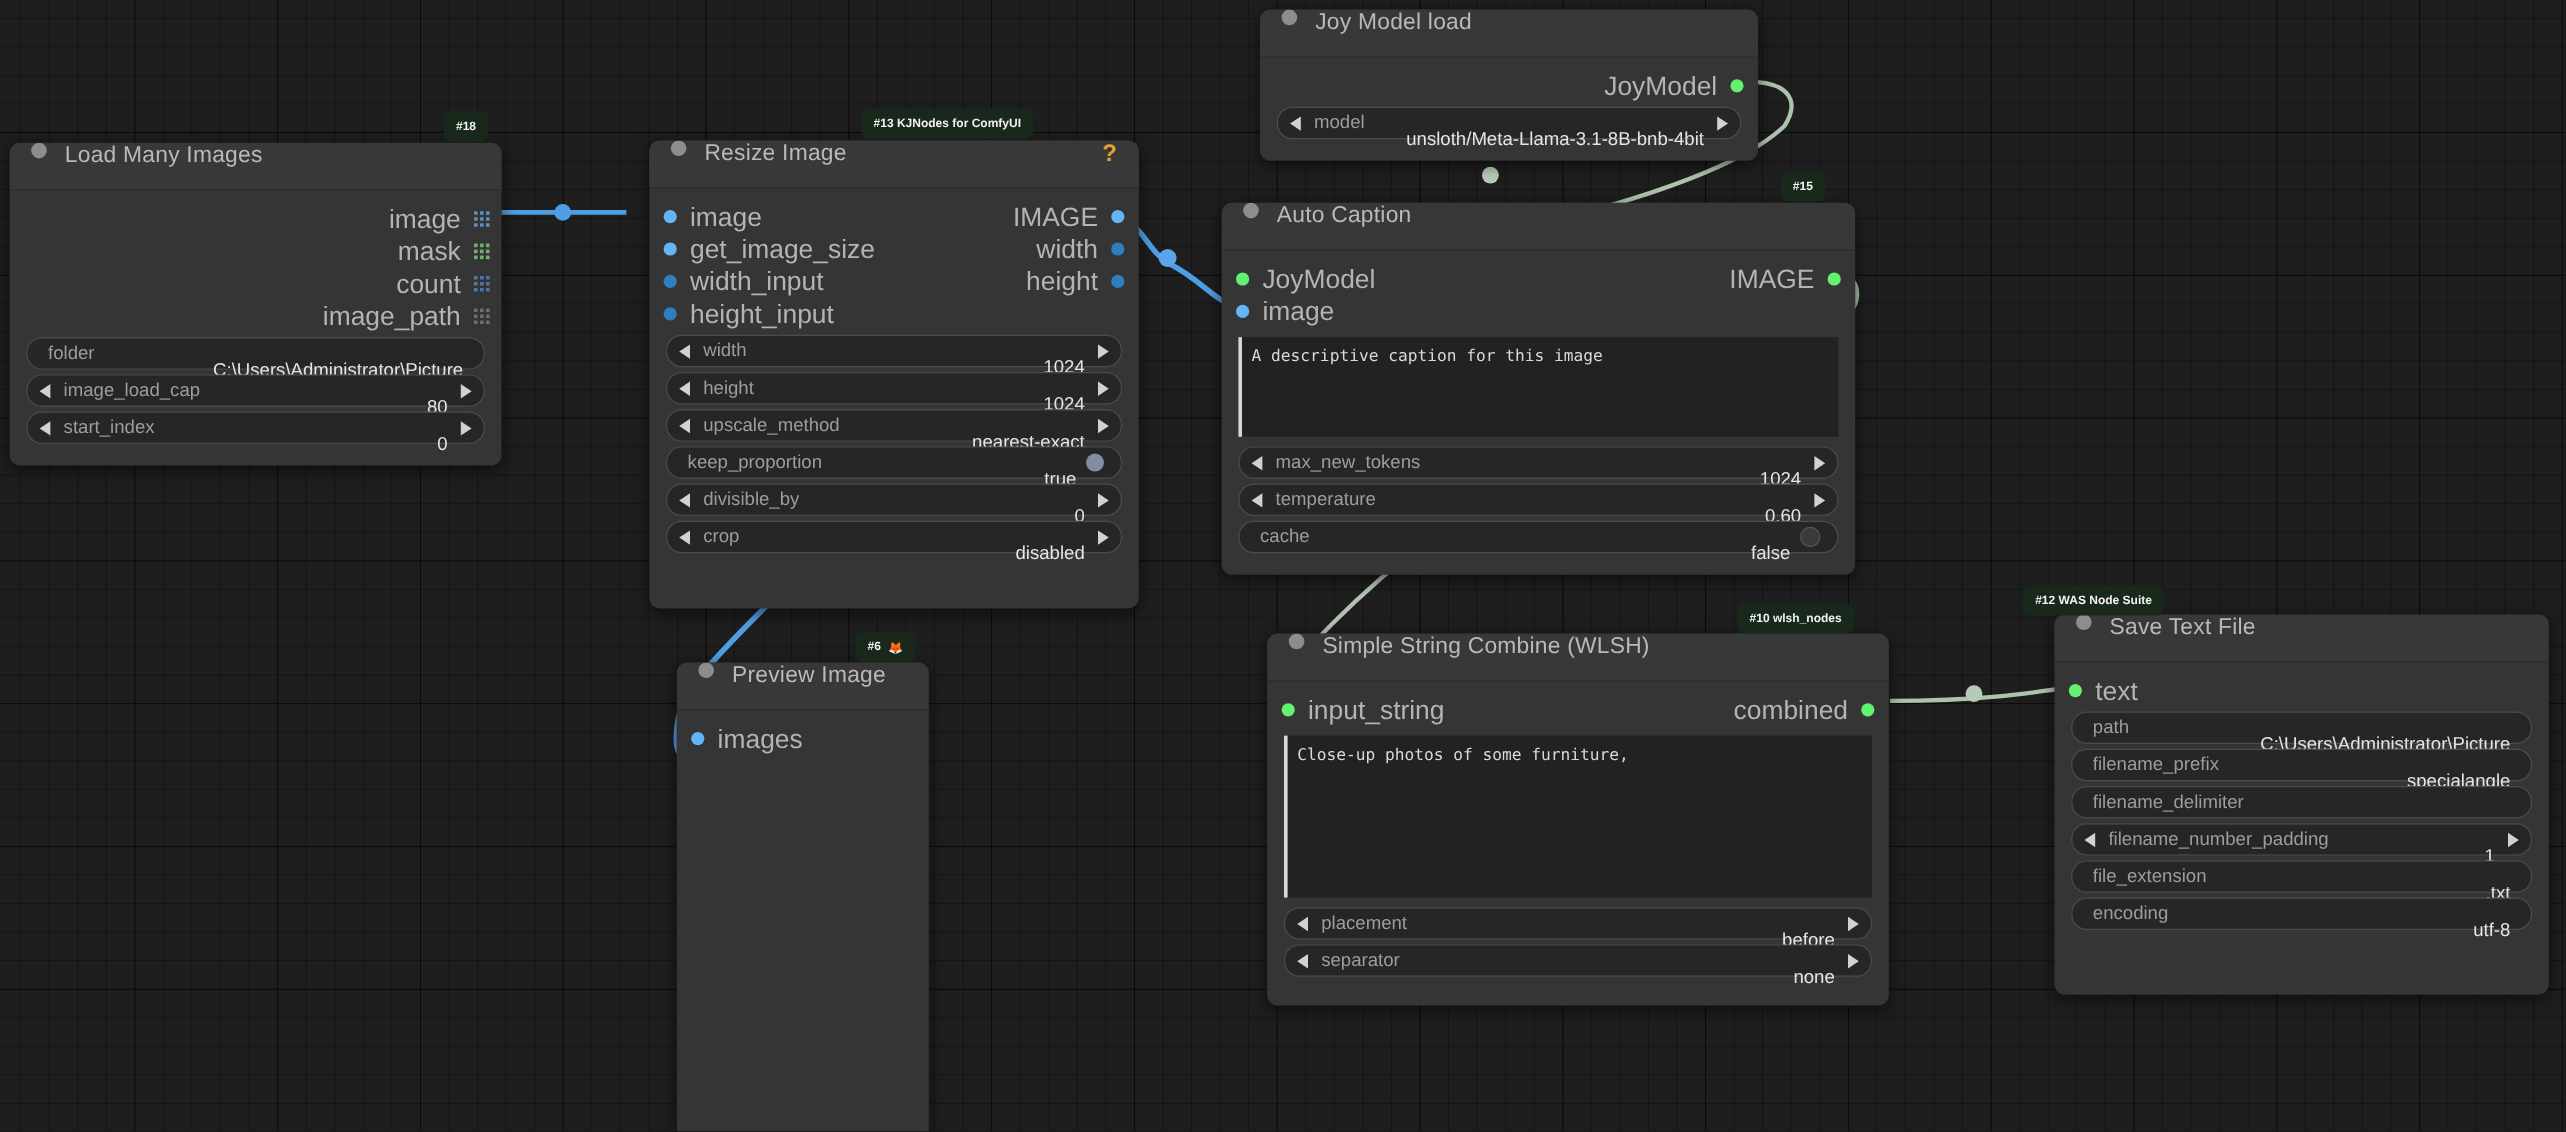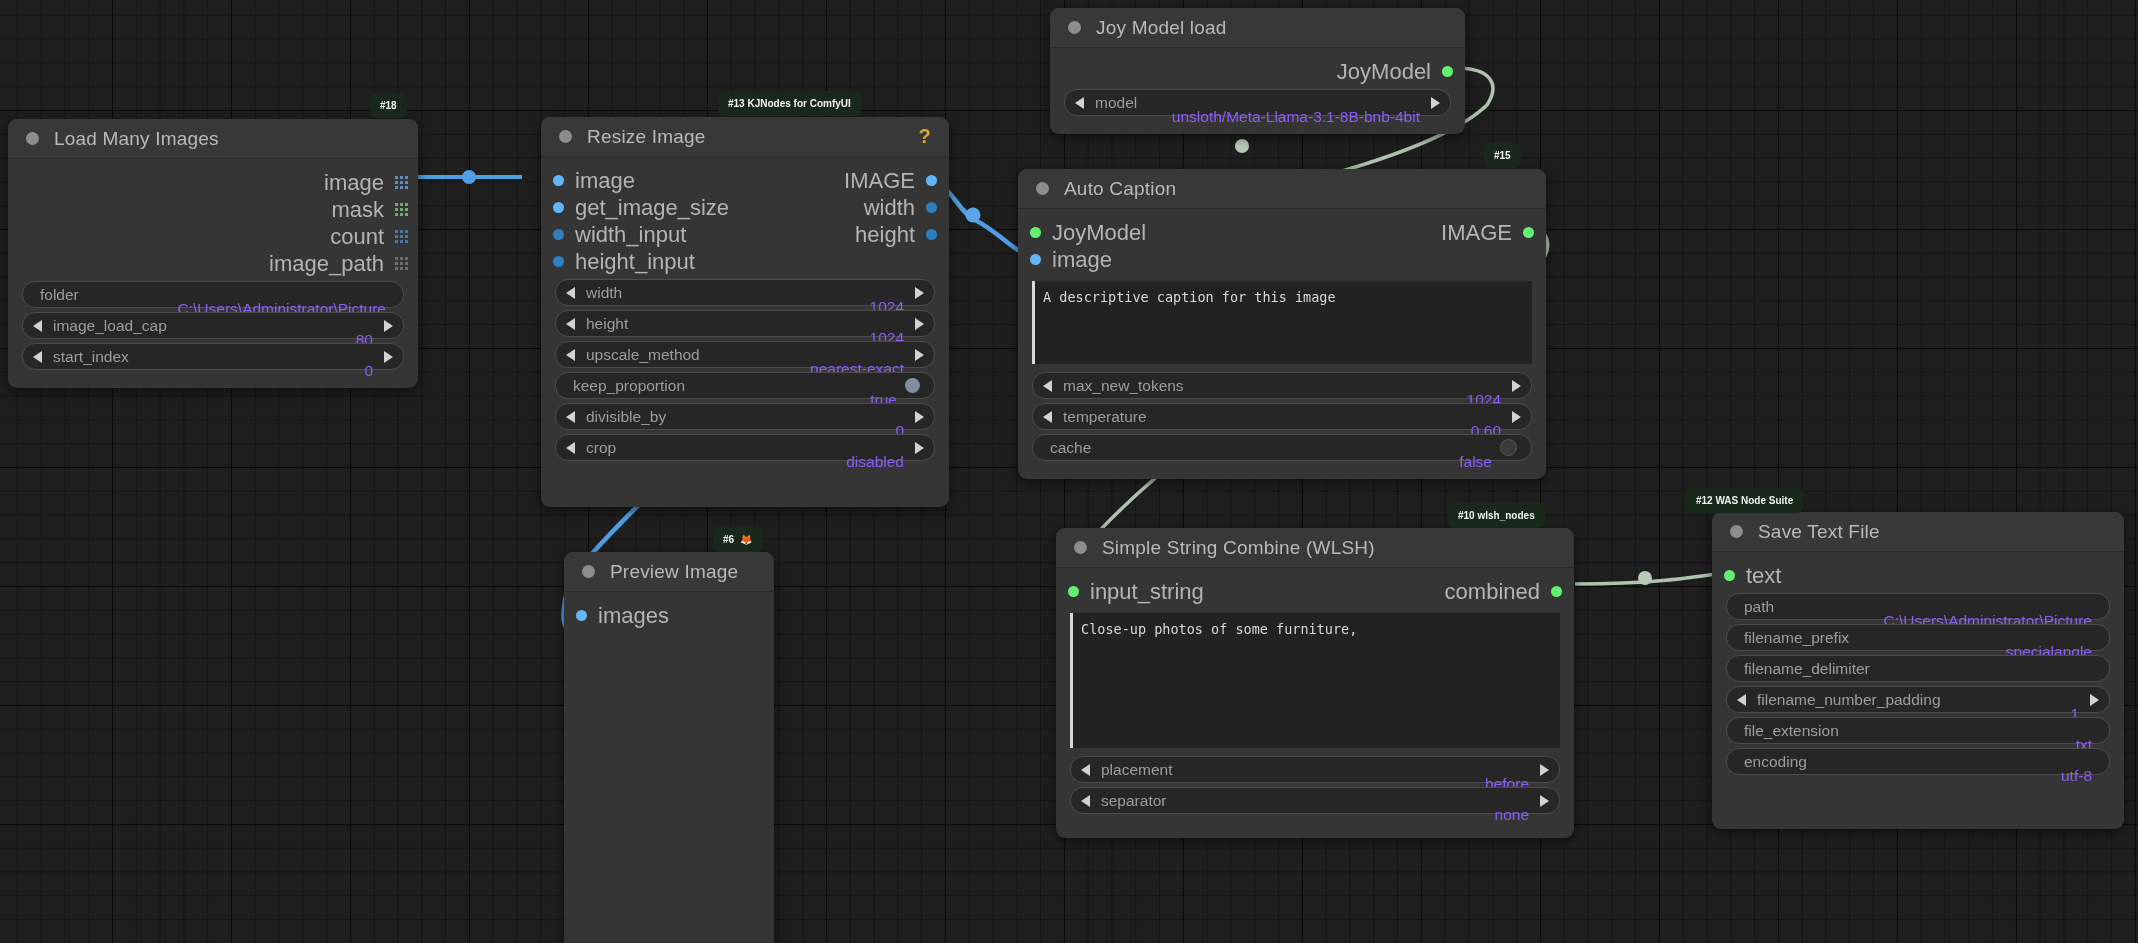--- a/index.html
+++ b/index.html
@@ -24,21 +24,21 @@
   
   .node{
     position:absolute;
     background:#353535;
     border-radius:9px;
     box-shadow:0 3px 12px rgba(0,0,0,.55);
     color:#b4b4b4;
     overflow:hidden;
   }
   .node-title{
-    height:39px;display:flex;align-items:center;gap:15px;
+    height:39px;display:flex;gap:15px;
     padding:0 18px;background:#383838;
     border-bottom:1px solid #2b2b2b;
     font-size:19px;color:#b9b9b9;letter-spacing:.2px;
   }
   .title-dot{width:13px;height:13px;border-radius:50%;background:#8d8d8d;flex:0 0 auto;}
   .node-body{position:relative;padding:10px 0 14px;}
   
   .badge{
     position:absolute;height:25px;display:flex;align-items:center;gap:6px;
     padding:0 10px;background:#18281a;border-radius:6px;
@@ -65,21 +65,21 @@
   .griddot.c-mask  i{background:#6fae6f;}
   .griddot.c-count i{background:#4a79a8;}
   .griddot.c-path  i{background:#6e6e6e;}
   
   .widget{
     position:relative;height:25px;margin:4px 14px;
     background:#262626;border:1px solid #4c4c4c;border-radius:13px;
     display:flex;align-items:center;font-size:15.5px;color:#9d9d9d;
   }
   .widget .wname{padding-left:17px;flex:0 0 auto;}
-  .widget .wval{margin-left:auto;padding-right:17px;color:#8b5cf6;white-space:nowrap;margin-top:29px;}
+  .widget .wval{margin-left:auto;padding-right:17px;color:#e5e5e5;white-space:nowrap;margin-top:29px;}
   .widget.arrows .wname{padding-left:30px;}
   .widget.arrows .wval{padding-right:30px;}
   .arrow{position:absolute;width:0;height:0;top:50%;transform:translateY(-50%);}
   .arrow.l{left:10px;border-top:6px solid transparent;border-bottom:6px solid transparent;border-right:9px solid #d2d2d2;}
   .arrow.r{right:10px;border-top:6px solid transparent;border-bottom:6px solid transparent;border-left:9px solid #d2d2d2;}
   .toggle{width:15px;height:15px;border-radius:50%;margin-right:14px;flex:0 0 auto;}
   .toggle.on{background:#7f8f9f;}
   .toggle.off{background:#3a3a3a;border:1px solid #555;}
   .widget.bool .wval{padding-right:8px;}
   

